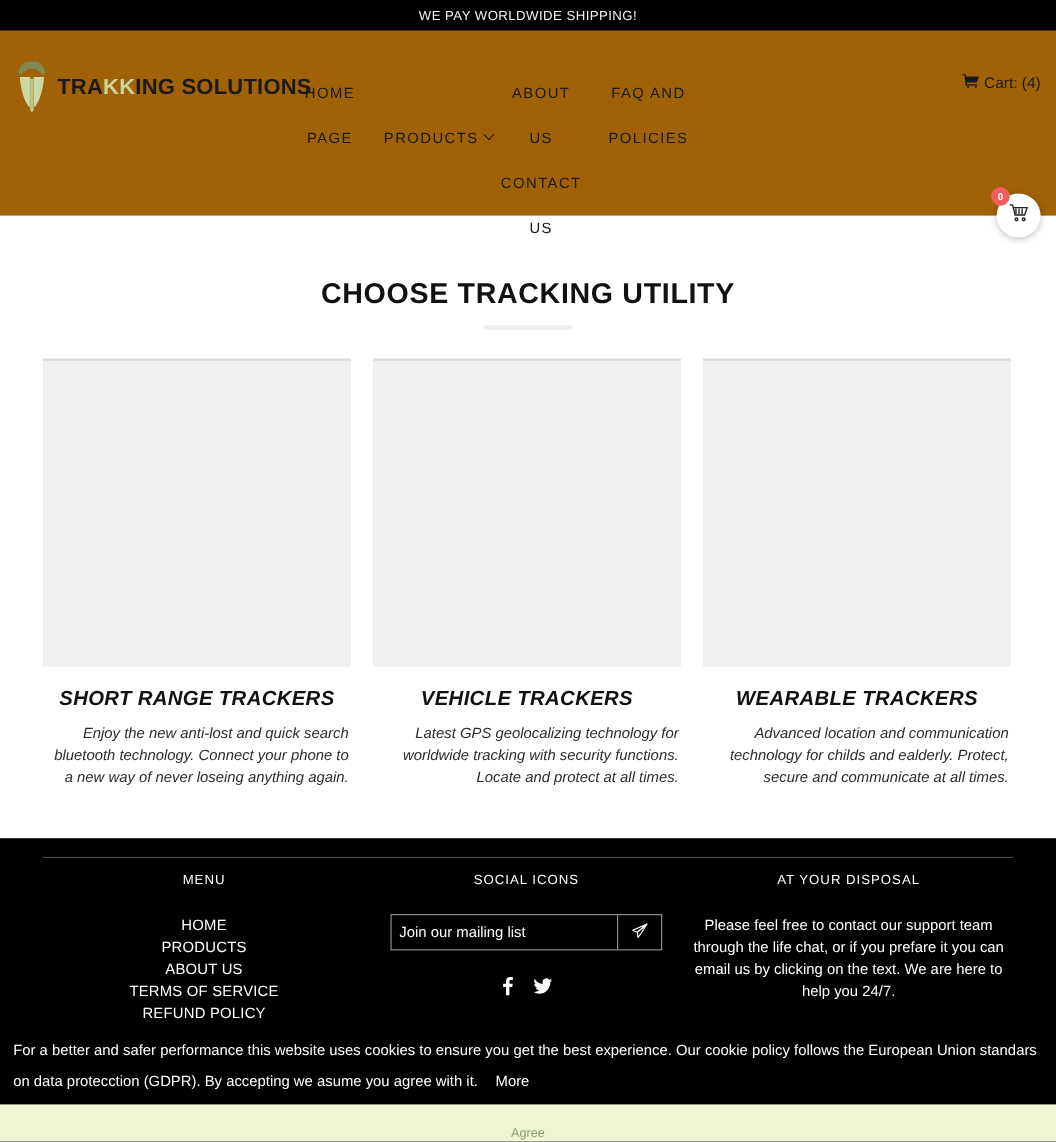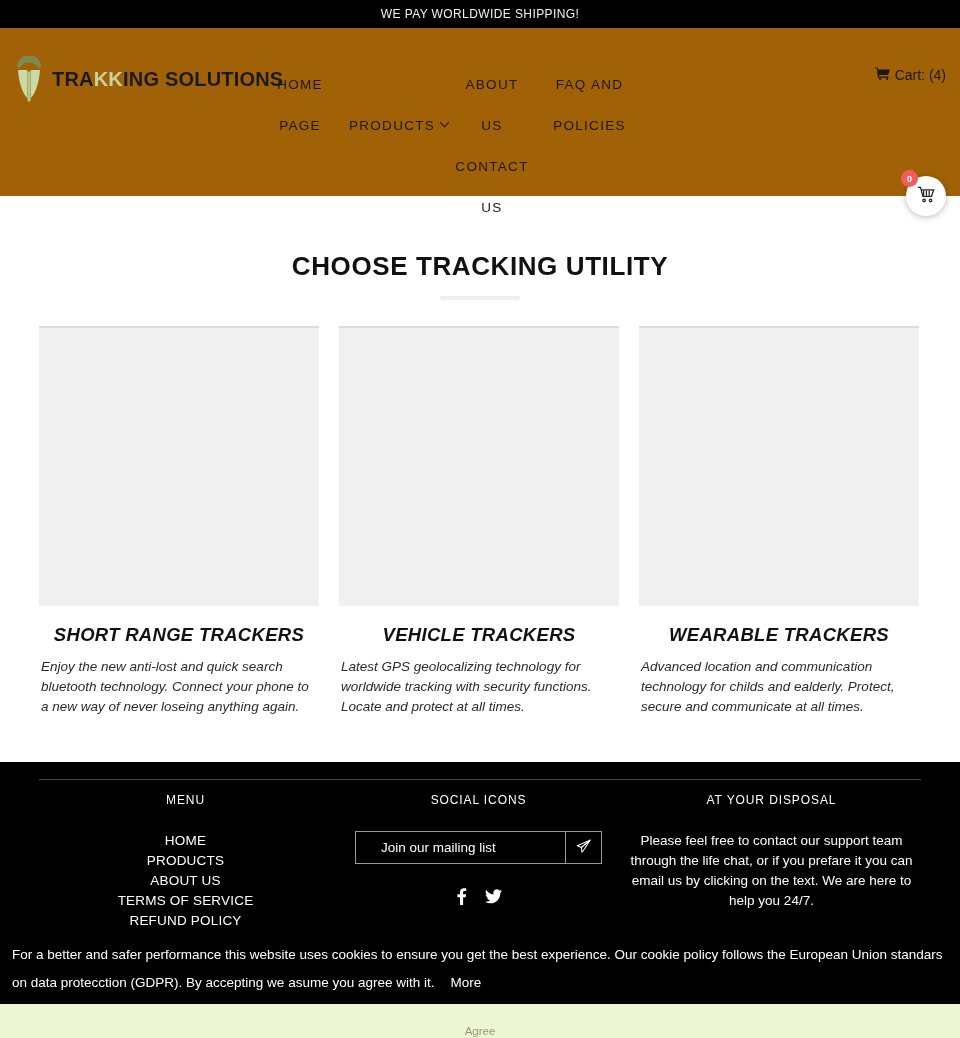--- a/index.html
+++ b/index.html
@@ -177,21 +177,21 @@
     text-align: center;
     font-size: 18.5px;
     font-weight: bold;
     letter-spacing: 0.3px;
     color: #111111;
     margin-top: 18px;
     text-transform: uppercase;
     cursor: pointer;
   }
   .card-desc {
-    text-align: left;
+    text-align: right;
     font-size: 13.5px;
     line-height: 20px;
     color: #2b2b2b;
     margin-top: 11px;
     padding: 0 2px;
   }
 
   
   .footer {
     position: absolute;
@@ -241,21 +241,20 @@
   }
   .newsletter input {
     flex: 1;
     background: transparent;
     border: none;
     outline: none;
     color: #ffffff;
     font-family: "Liberation Sans", sans-serif;
     font-size: 13.5px;
     padding: 0 7px;
-    margin-left: 18px;
   }
   .newsletter input::placeholder { color: #ffffff; opacity: 1; }
   .nl-btn {
     width: 40px;
     border: none;
     border-left: 1px solid #9a9a9a;
     background: transparent;
     color: #ffffff;
     cursor: pointer;
     display: flex;

